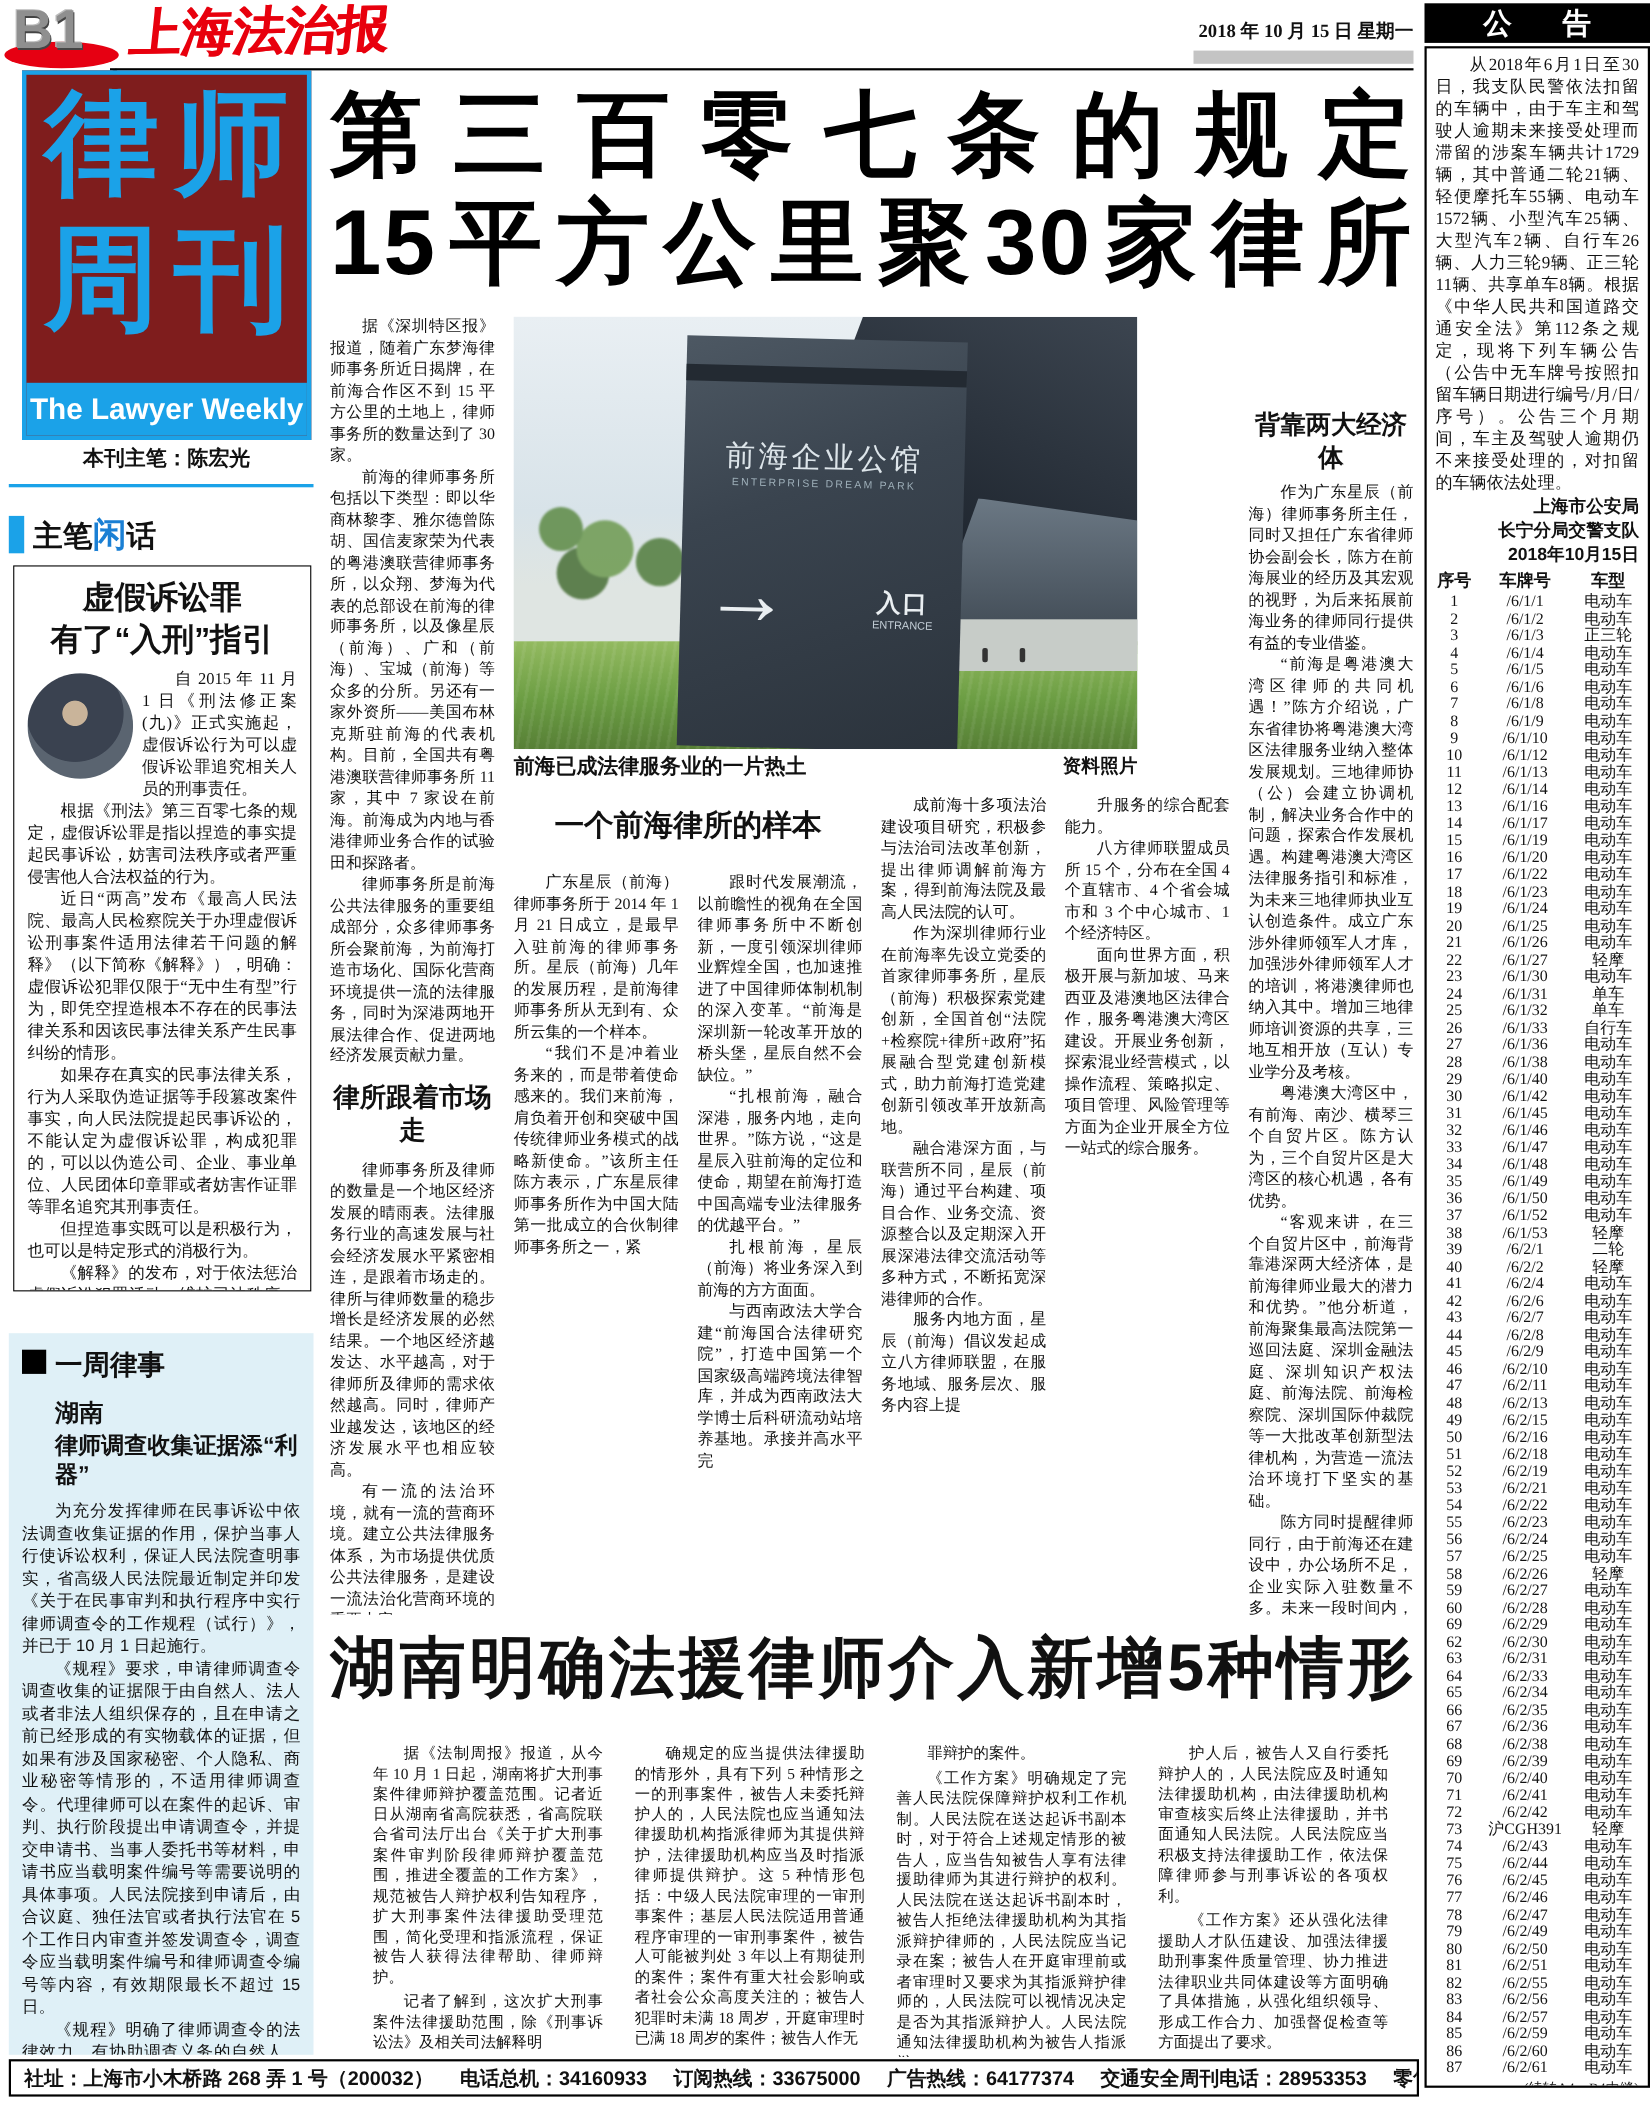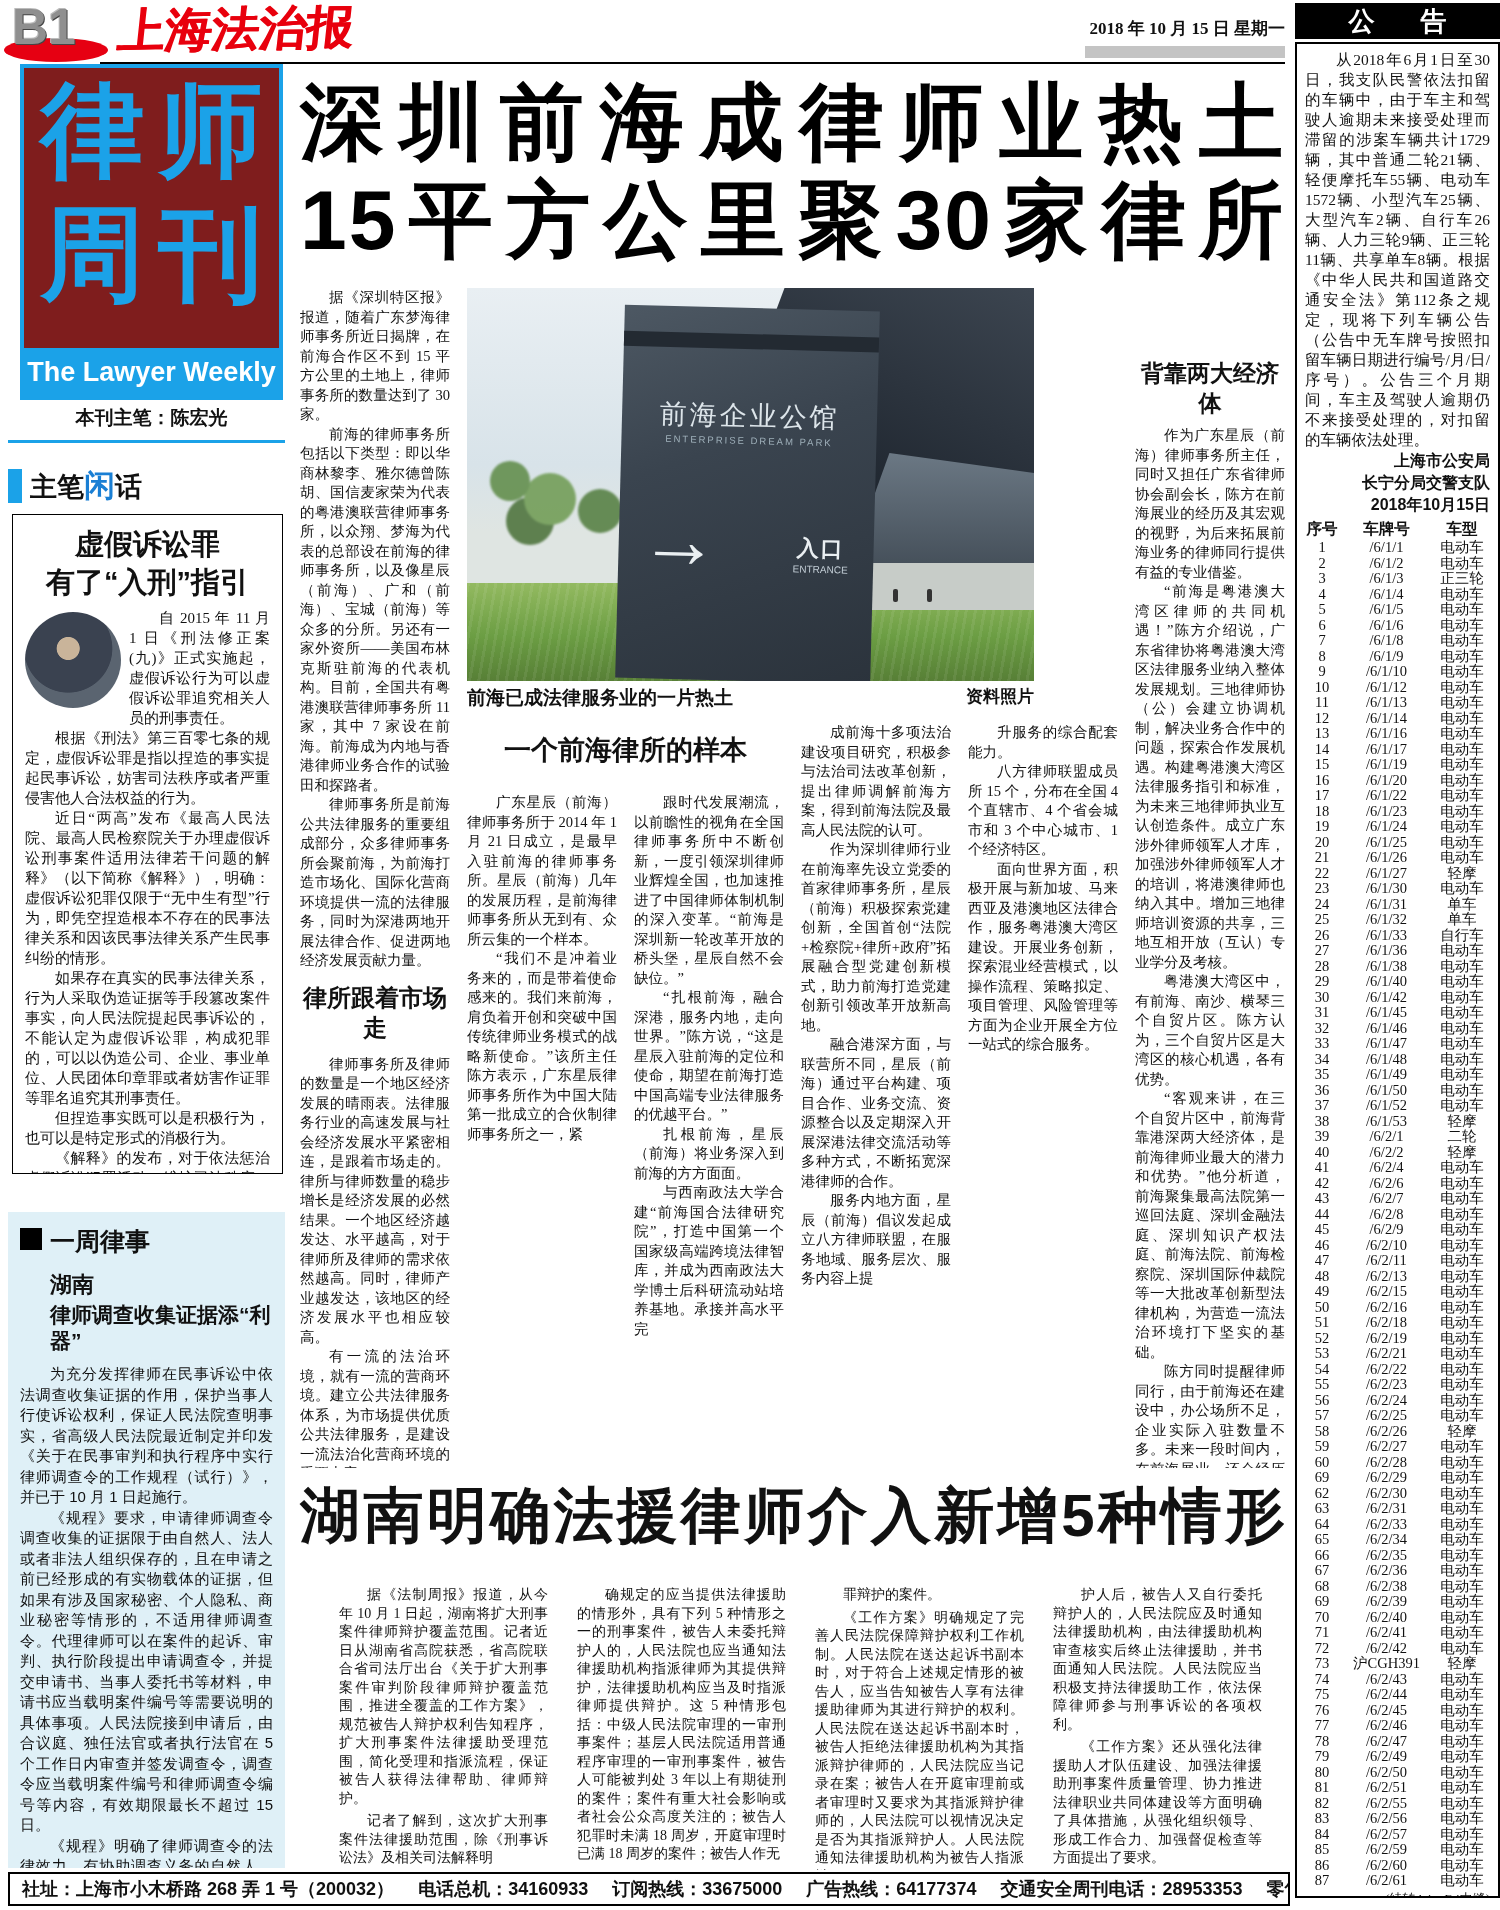--- a/index.html
+++ b/index.html
@@ -50,21 +50,21 @@
   #week-body p{margin:0;text-indent:2em;}
 
   
   .mhead{left:300px;width:985px;font:900 84px/1 "Liberation Sans",sans-serif;color:#000;
          text-align:justify;text-align-last:justify;letter-spacing:2px;white-space:nowrap;}
   #main-body{left:300px;top:288px;width:985px;height:1180px;display:flex;gap:17px;}
   .mcol{width:150px;flex:0 0 150px;font:14.5px/19.5px "Liberation Serif",serif;text-align:justify;overflow:hidden;}
   .mcol p{margin:0;text-indent:2em;}
   .msub{font:bold 24px/30px "Liberation Sans",sans-serif;text-align:center;margin:12px 0;text-indent:0;}
   .sp505{height:505px;} .sp435{height:435px;} .sp78{height:70px;}
-  #col6-head{font:bold 23px/30px "Liberation Sans",sans-serif;text-align:center;margin-bottom:8px;}
+  #col6-head{font:bold 23px/30px "Liberation Sans",sans-serif;text-align:center;margin-bottom:8px;margin-top:13px;}
   #col6-byline,#a2-byline{text-align:left;font-weight:bold;}
   #sub-sample{left:467px;top:733px;width:317px;text-align:center;font:bold 27px/34px "Liberation Sans",sans-serif;}
 
   
   #photo{left:467px;top:288px;width:567px;height:393px;overflow:hidden;background:linear-gradient(180deg,#e9eff3 0%,#d8e3e9 45%,#dfe5e2 62%);}
   #photo>div{position:absolute;}
   #ph-bldg{right:0;top:0;width:55%;height:78%;background:linear-gradient(205deg,#3c4550 0%,#1c232c 70%);
            clip-path:polygon(20% 0,100% 0,100% 100%,0 100%,6% 38%);}
   #ph-bldg-glass{right:0;top:42%;width:34%;height:34%;background:linear-gradient(#6b7884,#3e4852);
            clip-path:polygon(0 100%,25% 0,100% 15%,100% 100%);}
@@ -155,21 +155,21 @@
   <div id="week-sec"><span class="sq"></span><span>一周律事</span></div>
   <div id="week-region">湖南</div>
   <div id="week-title">律师调查收集证据添“利器”</div>
   <div id="week-body">
       <p>为充分发挥律师在民事诉讼中依法调查收集证据的作用，保护当事人行使诉讼权利，保证人民法院查明事实，省高级人民法院最近制定并印发《关于在民事审判和执行程序中实行律师调查令的工作规程（试行）》，并已于 10 月 1 日起施行。</p>
       <p>《规程》要求，申请律师调查令调查收集的证据限于由自然人、法人或者非法人组织保存的，且在申请之前已经形成的有实物载体的证据，但如果有涉及国家秘密、个人隐私、商业秘密等情形的，不适用律师调查令。代理律师可以在案件的起诉、审判、执行阶段提出申请调查令，并提交申请书、当事人委托书等材料，申请书应当载明案件编号等需要说明的具体事项。人民法院接到申请后，由合议庭、独任法官或者执行法官在 5 个工作日内审查并签发调查令，调查令应当载明案件编号和律师调查令编号等内容，有效期限最长不超过 15 日。</p>
       <p>《规程》明确了律师调查令的法律效力，有协助调查义务的自然人、法人或非法人组织的法律责任和律师义务等，规定代理律师如果有伪造、变造律师调查令等滥用行为，签发法院可以予以惩戒。</p>
     </div>
 </div>
 
-<div class="abs mhead" style="top:80px;">深圳前海成律师业热土</div>
+<div class="abs mhead" style="top:80px;">第三百零七条的规定</div>
 <div class="abs mhead" style="top:178px;">15平方公里聚30家律所</div>
 
 <div class="abs" id="main-body">
   <div class="mcol">
     <div>
         <p>据《深圳特区报》报道，随着广东梦海律师事务所近日揭牌，在前海合作区不到 15 平方公里的土地上，律师事务所的数量达到了 30 家。</p>
         <p>前海的律师事务所包括以下类型：即以华商林黎李、雅尔德曾陈胡、国信麦家荣为代表的粤港澳联营律师事务所，以众翔、梦海为代表的总部设在前海的律师事务所，以及像星辰（前海）、广和（前海）、宝城（前海）等众多的分所。另还有一家外资所——美国布林克斯驻前海的代表机构。目前，全国共有粤港澳联营律师事务所 11 家，其中 7 家设在前海。前海成为内地与香港律师业务合作的试验田和探路者。</p>
         <p>律师事务所是前海公共法律服务的重要组成部分，众多律师事务所会聚前海，为前海打造市场化、国际化营商环境提供一流的法律服务，同时为深港两地开展法律合作、促进两地经济发展贡献力量。</p>
       </div>
     <div class="msub">律所跟着市场走</div>

